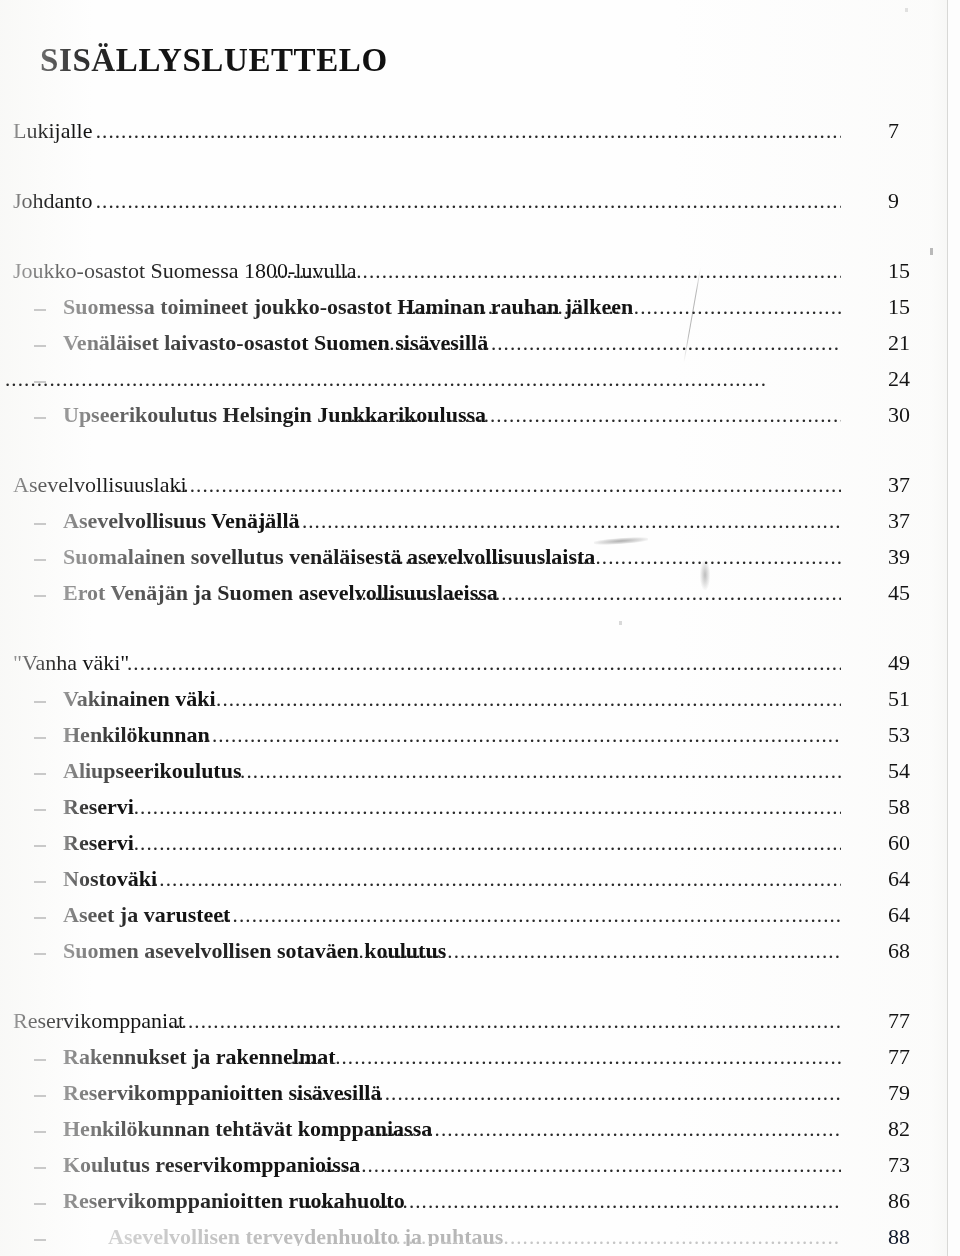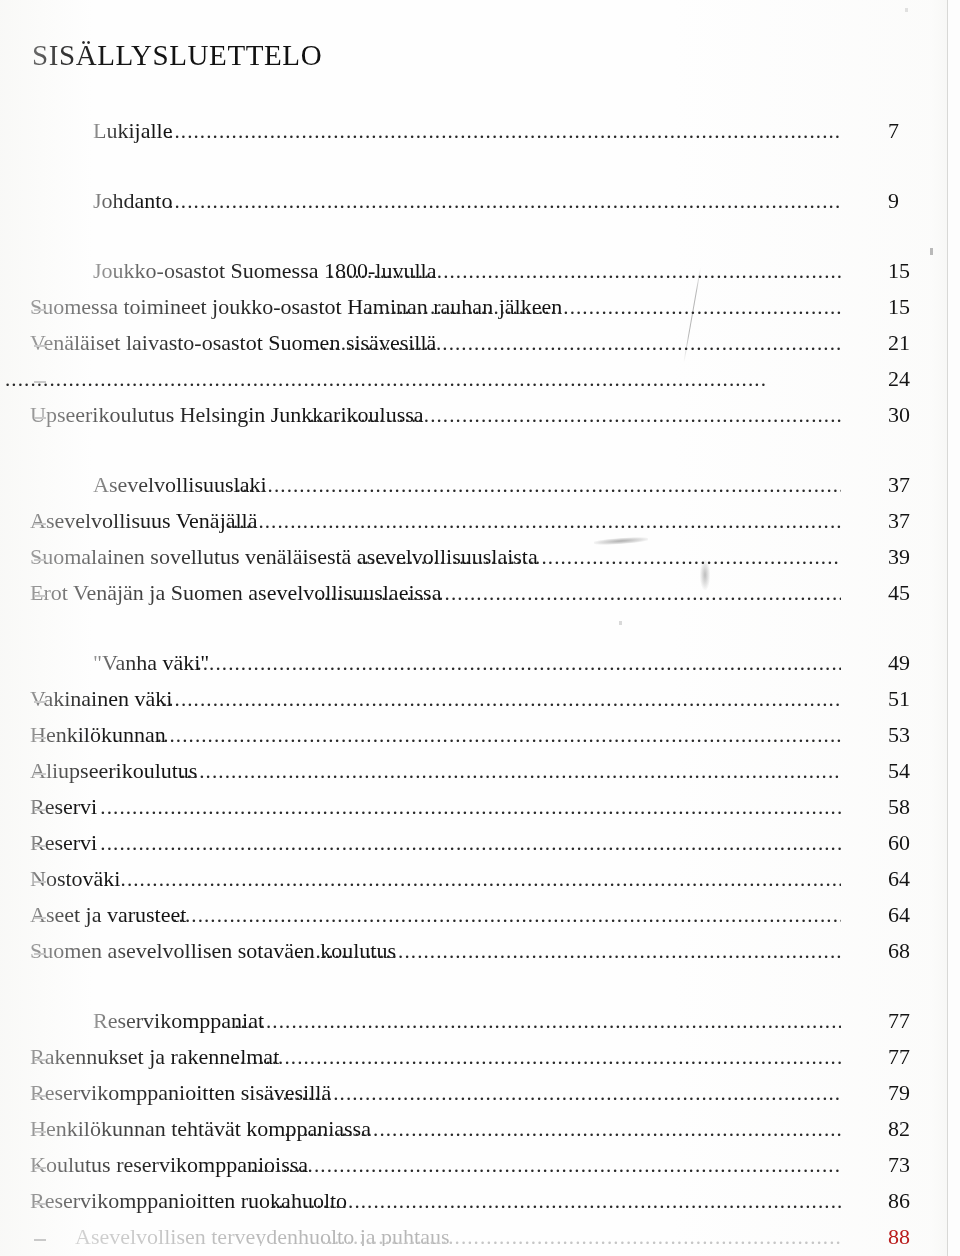--- a/index.html
+++ b/index.html
@@ -87,24 +87,24 @@
     pointer-events: none;
   }
   .speck {
     position: absolute;
     background: rgba(120,120,120,0.5);
     pointer-events: none;
   }
 
   .title {
     position: absolute;
-    left: 32px;
+    left: 40px;
     top: 20px;
-    font-size: 29px;
-    font-weight: normal;
+    font-size: 33px;
+    font-weight: bold;
     letter-spacing: 0.6px;
     color: #1b1b1b;
     white-space: nowrap;
     
     background: linear-gradient(90deg, #6e6e6e 0%, #3a3a3a 9%, #141414 26%, #101010 100%);
     -webkit-background-clip: text;
     background-clip: text;
     color: transparent;
   }
 
@@ -134,22 +134,22 @@
     width: 12px;
     height: 2px;
     background: #c9c9c9;
   }
 
   .label-wrap {
     display: flex;
     align-items: baseline;
     min-width: 0;
   }
-  .entry.level-0 .label-wrap { padding-left: 53px; margin-left: 40px; }
-  .entry.level-1 .label-wrap { padding-left: 30px; }
+  .entry.level-0 .label-wrap { padding-left: 13px; }
+  .entry.level-1 .label-wrap { padding-left: 63px; font-weight: bold; }
 
   .label {
     white-space: nowrap;
     background: linear-gradient(90deg, #9c9c9c 0%, #6a6a6a 12%, #2e2e2e 34%, #151515 60%, #111111 100%);
     -webkit-background-clip: text;
     background-clip: text;
     color: transparent;
   }
 
   .leader {
@@ -182,21 +182,21 @@
     overflow: hidden;
   }
   .entry.clipped .label {
     background: linear-gradient(90deg, #d2d2d2 0%, #c2c2c2 30%, #b4b4b4 70%, #b8b8b8 100%);
     -webkit-background-clip: text;
     background-clip: text;
     color: transparent;
     margin-left: 45px;
   }
   .entry.clipped .leader { color: #c6c6c6; }
-  .entry.clipped .pagenum { color: #b91c1c; }
+  .entry.clipped .pagenum { color: #0f172a; }
 </style>
 </head>
 <body>
 
 <div class="page">
 
   <div class="paper-tone"></div>
   <div class="page-edge-outer"></div>
   <div class="page-edge"></div>
 

